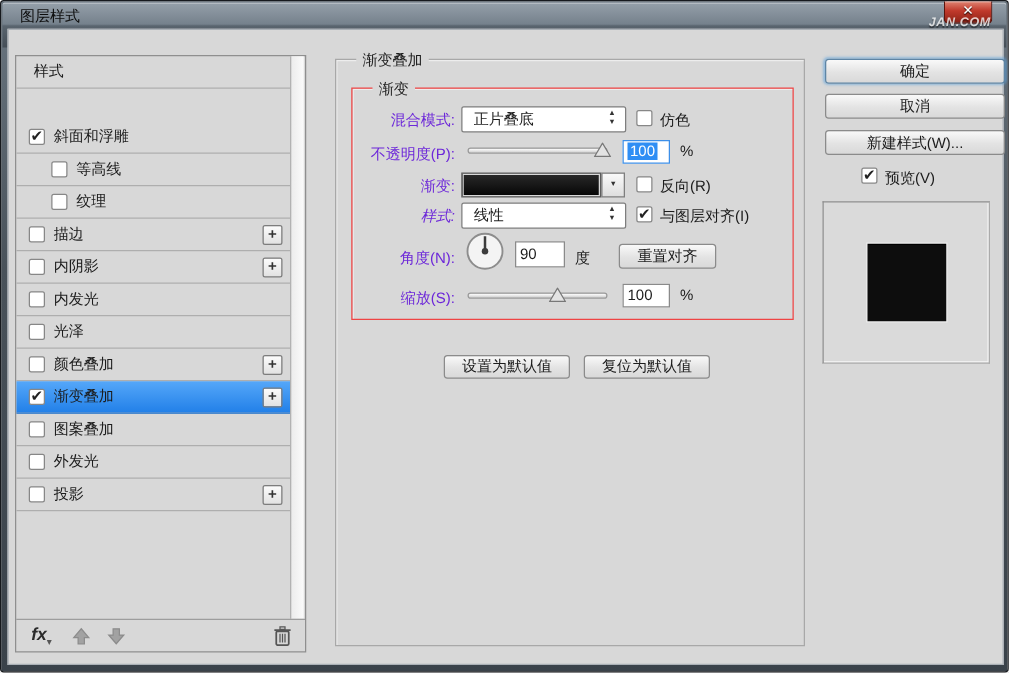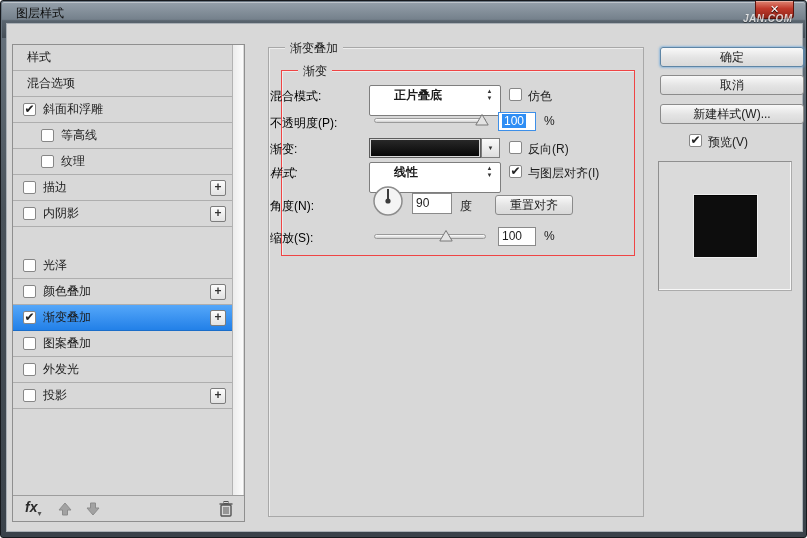--- a/index.html
+++ b/index.html
@@ -42,23 +42,23 @@
   .fxcaret { font-style:normal; font-weight:normal; font-size:8px; color:#555; vertical-align:-4px; }
   .arrbtn { position:absolute; top:5px; width:16px; height:16px; }
   .trash { position:absolute; right:10px; top:4px; width:16px; height:17px; }
 
   
   .mainbox { position:absolute; left:261px; top:23px; width:376px; height:470px; border:1px solid #a8a8a8;
     box-shadow:inset 1px 1px 0 rgba(255,255,255,.55); }
   .grouplabel { position:absolute; top:-8px; left:16px; background:#d8d8d8; padding:0 5px; color:#1c1c1c; }
   .subbox { position:absolute; left:12px; top:22px; width:354px; height:186px; border:1px solid #ef4444;
     box-shadow:inset 1px 1px 0 rgba(255,255,255,.55); }
-  .flabel { position:absolute; left:-12px; width:94px; text-align:left; color:#000000; }
-  .combo { position:absolute; height:31px; background:#fff; border:1px solid #7e7e7e; border-radius:2px;
-    padding-left:24px; line-height:19px;font-weight:bold; }
+  .flabel { position:absolute; left:-12px; width:94px; text-align:right; color:#6d28d9; }
+  .combo { position:absolute; height:21px; background:#fff; border:1px solid #7e7e7e; border-radius:2px;
+    padding-left:9px; line-height:19px; }
   .stepper { position:absolute; right:6px; top:2px; width:9px; font-size:6px; line-height:7px;
     text-align:center; color:#333; }
   .field { position:absolute; width:38px; height:19px; background:#fff; border:1px solid #8a8a8a;
     text-align:left; padding-left:3px; line-height:17px; }
   .field.focus { border:1px solid #3d8fe8; }
   .field.focus .selval { background:#2f8ef4; color:#fff; padding:0 2px; }
   .groove { position:absolute; width:112px; height:5px; border:1px solid #9a9a9a; border-radius:3px;
     background:linear-gradient(#ffffff,#cfcfcf); }
   .thumb { position:absolute; width:14px; height:12px; }
   .gswatch { position:absolute; width:112px; height:20px; background:linear-gradient(#2a2a2a,#050505);
@@ -92,25 +92,20 @@
 
   <div class="client">
 
     <div class="sidebar">
       <div class="slist">
           <div class="srow nocb" style="top: 0px;">
 
         <span class="lbl">样式</span>
 
       </div>
-          <div class="srow nocb" style="top: 26px;">
-
-        <span class="lbl">混合选项</span>
-
-      </div>
           <div class="srow" style="top: 52px;">
         <span class="cb on">✔</span>
         <span class="lbl">斜面和浮雕</span>
 
       </div>
           <div class="srow indent" style="top: 78px;">
         <span class="cb"></span>
         <span class="lbl">等高线</span>
 
       </div>
@@ -121,20 +116,25 @@
       </div>
           <div class="srow" style="top: 130px;">
         <span class="cb"></span>
         <span class="lbl">描边</span>
         <span class="plusbtn">+</span>
       </div>
           <div class="srow" style="top: 156px;">
         <span class="cb"></span>
         <span class="lbl">内阴影</span>
         <span class="plusbtn">+</span>
+      </div>
+          <div class="srow" style="top: 182px;">
+        <span class="cb"></span>
+        <span class="lbl">内发光</span>
+
       </div>
           <div class="srow" style="top: 208px;">
         <span class="cb"></span>
         <span class="lbl">光泽</span>
 
       </div>
           <div class="srow" style="top: 234px;">
         <span class="cb"></span>
         <span class="lbl">颜色叠加</span>
         <span class="plusbtn">+</span>
@@ -240,20 +240,22 @@
         <div class="groove" style="left:92px; top:163px;"></div>
         <span class="thumb" style="left:157px; top:159px;">
           <svg width="14" height="12">
               <polygon points="7,0.5 13.2,11 0.8,11" fill="#e3e3e3" stroke="#787878"></polygon>
             </svg>
         </span>
         <div class="field" style="left:216px; top:156px;"><span>100</span></div>
         <span class="unit" style="left:262px; top:158px;">%</span>
       </div>
 
+      <div class="btn" style="left:86px; top:236px; width:101px; height:19px; line-height:17px;">设置为默认值</div>
+      <div class="btn" style="left:198px; top:236px; width:101px; height:19px; line-height:17px;">复位为默认值</div>
     </div>
 
     <div class="rightcol">
       <div class="btn default" style="top:23px;">确定</div>
       <div class="btn" style="top:51px;">取消</div>
       <div class="btn" style="top:80px;">新建样式(W)...</div>
       <span class="cb on" style="left:682px; top:110px;">✔</span>
       <span class="unit" style="left:701px; top:110px;">预览(V)</span>
       <div class="prevpanel">
         <div class="prevswatch"></div>

